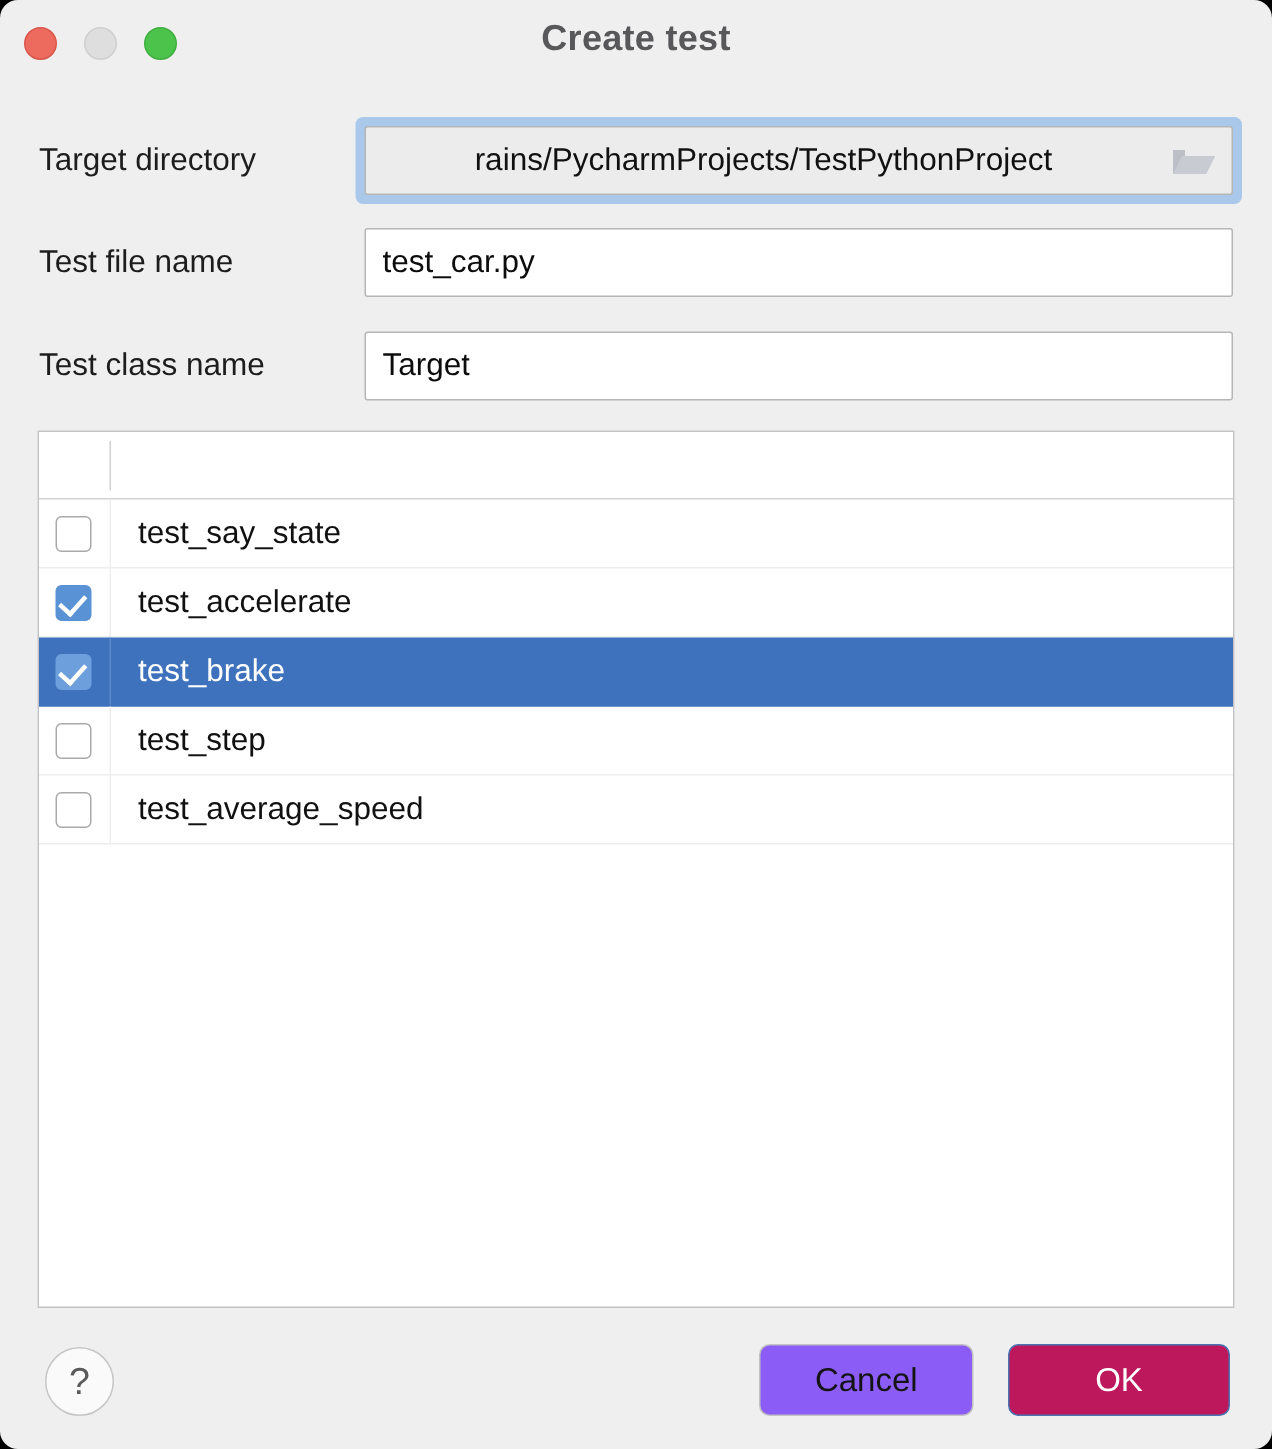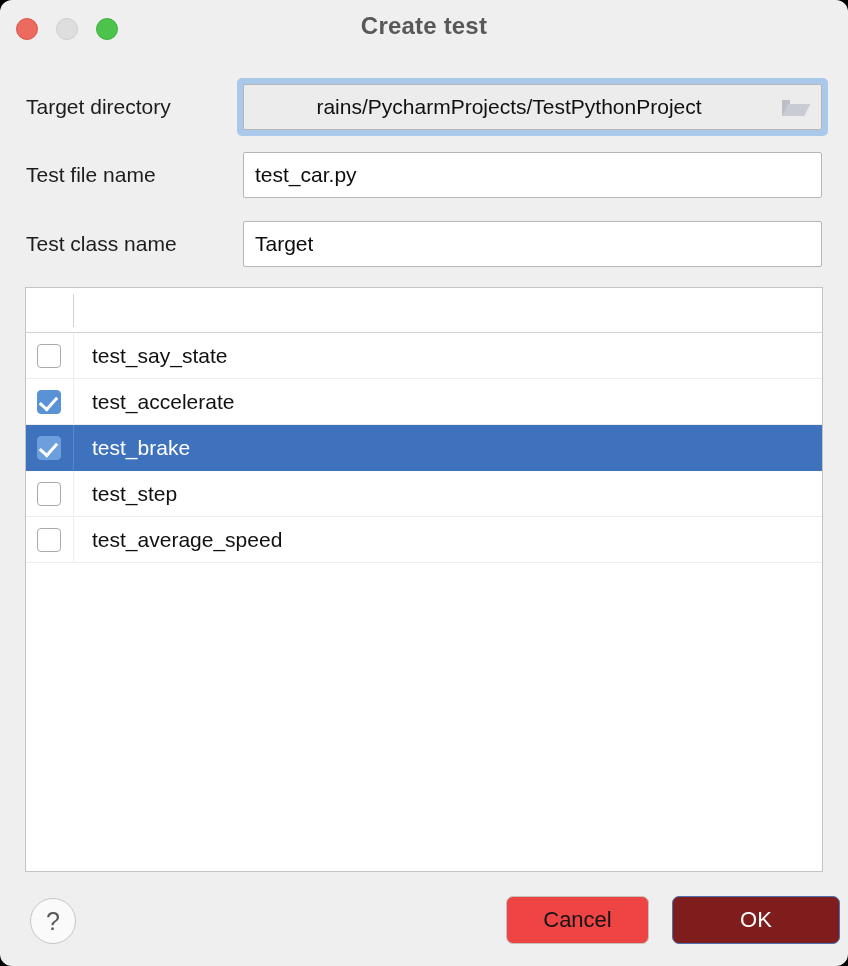--- a/index.html
+++ b/index.html
@@ -252,28 +252,28 @@
     height: 48px;
     border-radius: 7px;
     box-sizing: border-box;
     font-size: 22px;
     line-height: 46px;
     text-align: center;
   }
   #cancel-button {
     left: 506px;
     width: 143px;
-    background: #ef4444;
+    background: #8b5cf6;
     border: 1px solid #c2c2c2;
     color: #141414;
   }
   #ok-button {
     left: 672px;
-    width: 168px;
-    background: #7f1d1d;
+    width: 148px;
+    background: #be185d;
     border: 1px solid #4b72b2;
     color: #ffffff;
   }
 </style>
 </head>
 <body>
 
 <div id="dialog">
 
   <div id="titlebar">

